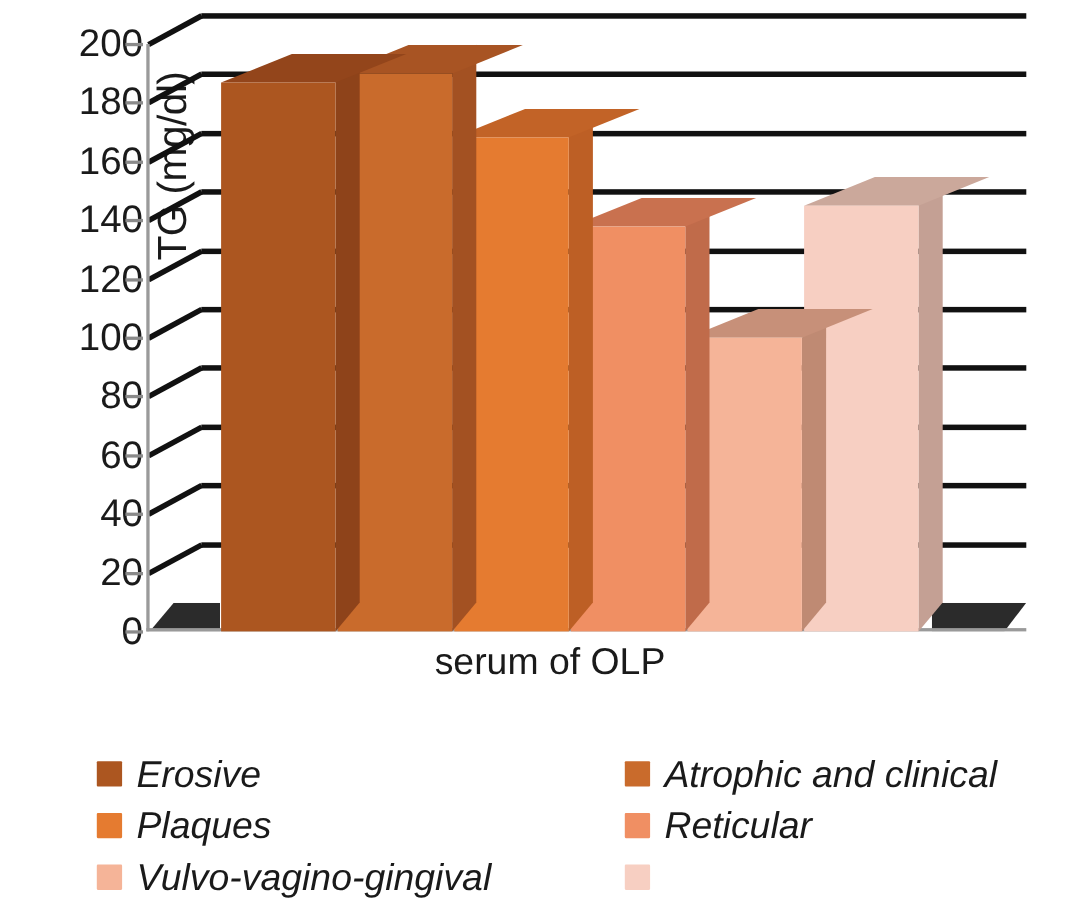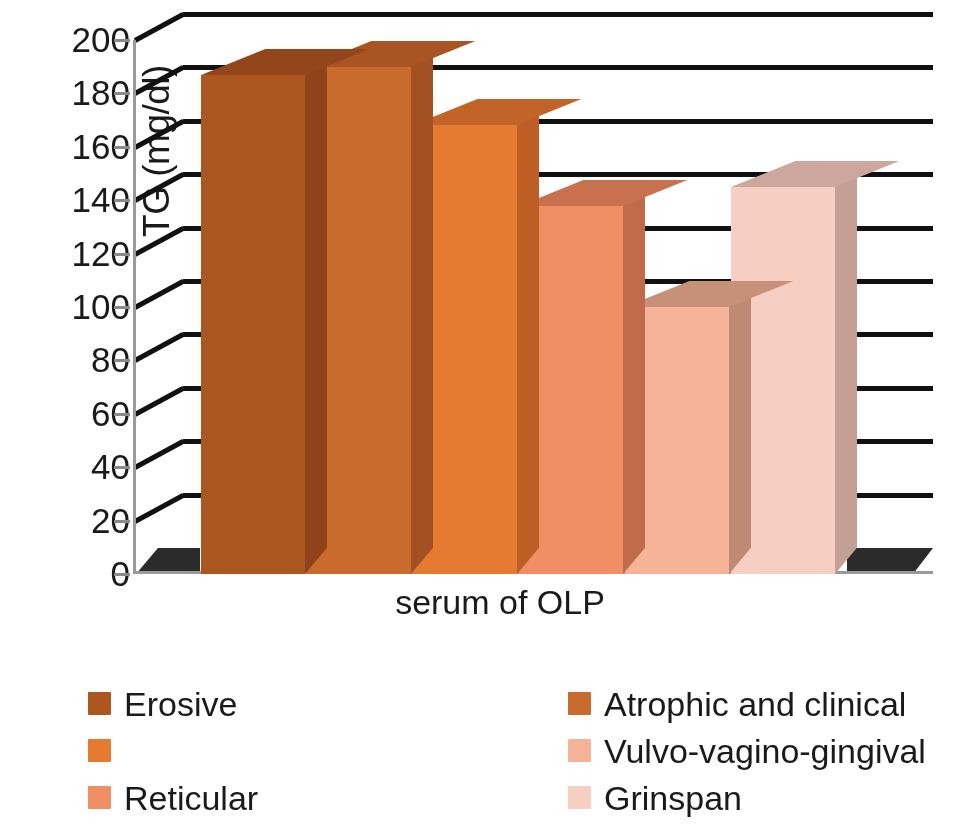--- a/index.html
+++ b/index.html
@@ -132,20 +132,21 @@
   }
   .legend .item{display:flex;align-items:center;gap:13px;}
   .legend .swatch{
     width:23px;height:23px;flex:none;border-radius:1px;
   }
   .legend .ltext{
     font-size:34px;
     line-height:1;
     color:#1a1a1a;
     white-space:nowrap;
+    font-style:italic;
   }
 </style>
 </head>
 <body>
 
 <div id="figure">
 
   <div class="ylabel">TG (mg/dl)</div>
 
   <div class="ticks" id="ticks">
@@ -242,28 +243,28 @@
       <div class="item">
         <span class="swatch" style="background: rgb(172, 86, 32);"></span>
         <span class="ltext">Erosive</span>
       </div>
       <div class="item">
         <span class="swatch" style="background: rgb(201, 107, 44);"></span>
         <span class="ltext">Atrophic and clinical</span>
       </div>
       <div class="item">
         <span class="swatch" style="background: rgb(229, 123, 48);"></span>
+        <span class="ltext">Plaques</span>
+      </div>
+      <div class="item">
+        <span class="swatch" style="background: rgb(240, 143, 99);"></span>
+        <span class="ltext">Reticular</span>
       </div>
       <div class="item">
         <span class="swatch" style="background: rgb(245, 180, 152);"></span>
         <span class="ltext">Vulvo-vagino-gingival</span>
       </div>
       <div class="item">
-        <span class="swatch" style="background: rgb(240, 143, 99);"></span>
-        <span class="ltext">Reticular</span>
-      </div>
-      <div class="item">
         <span class="swatch" style="background: rgb(247, 207, 194);"></span>
-        <span class="ltext">Grinspan</span>
       </div>
     </div>
 
 </div>
 
 </body></html>

